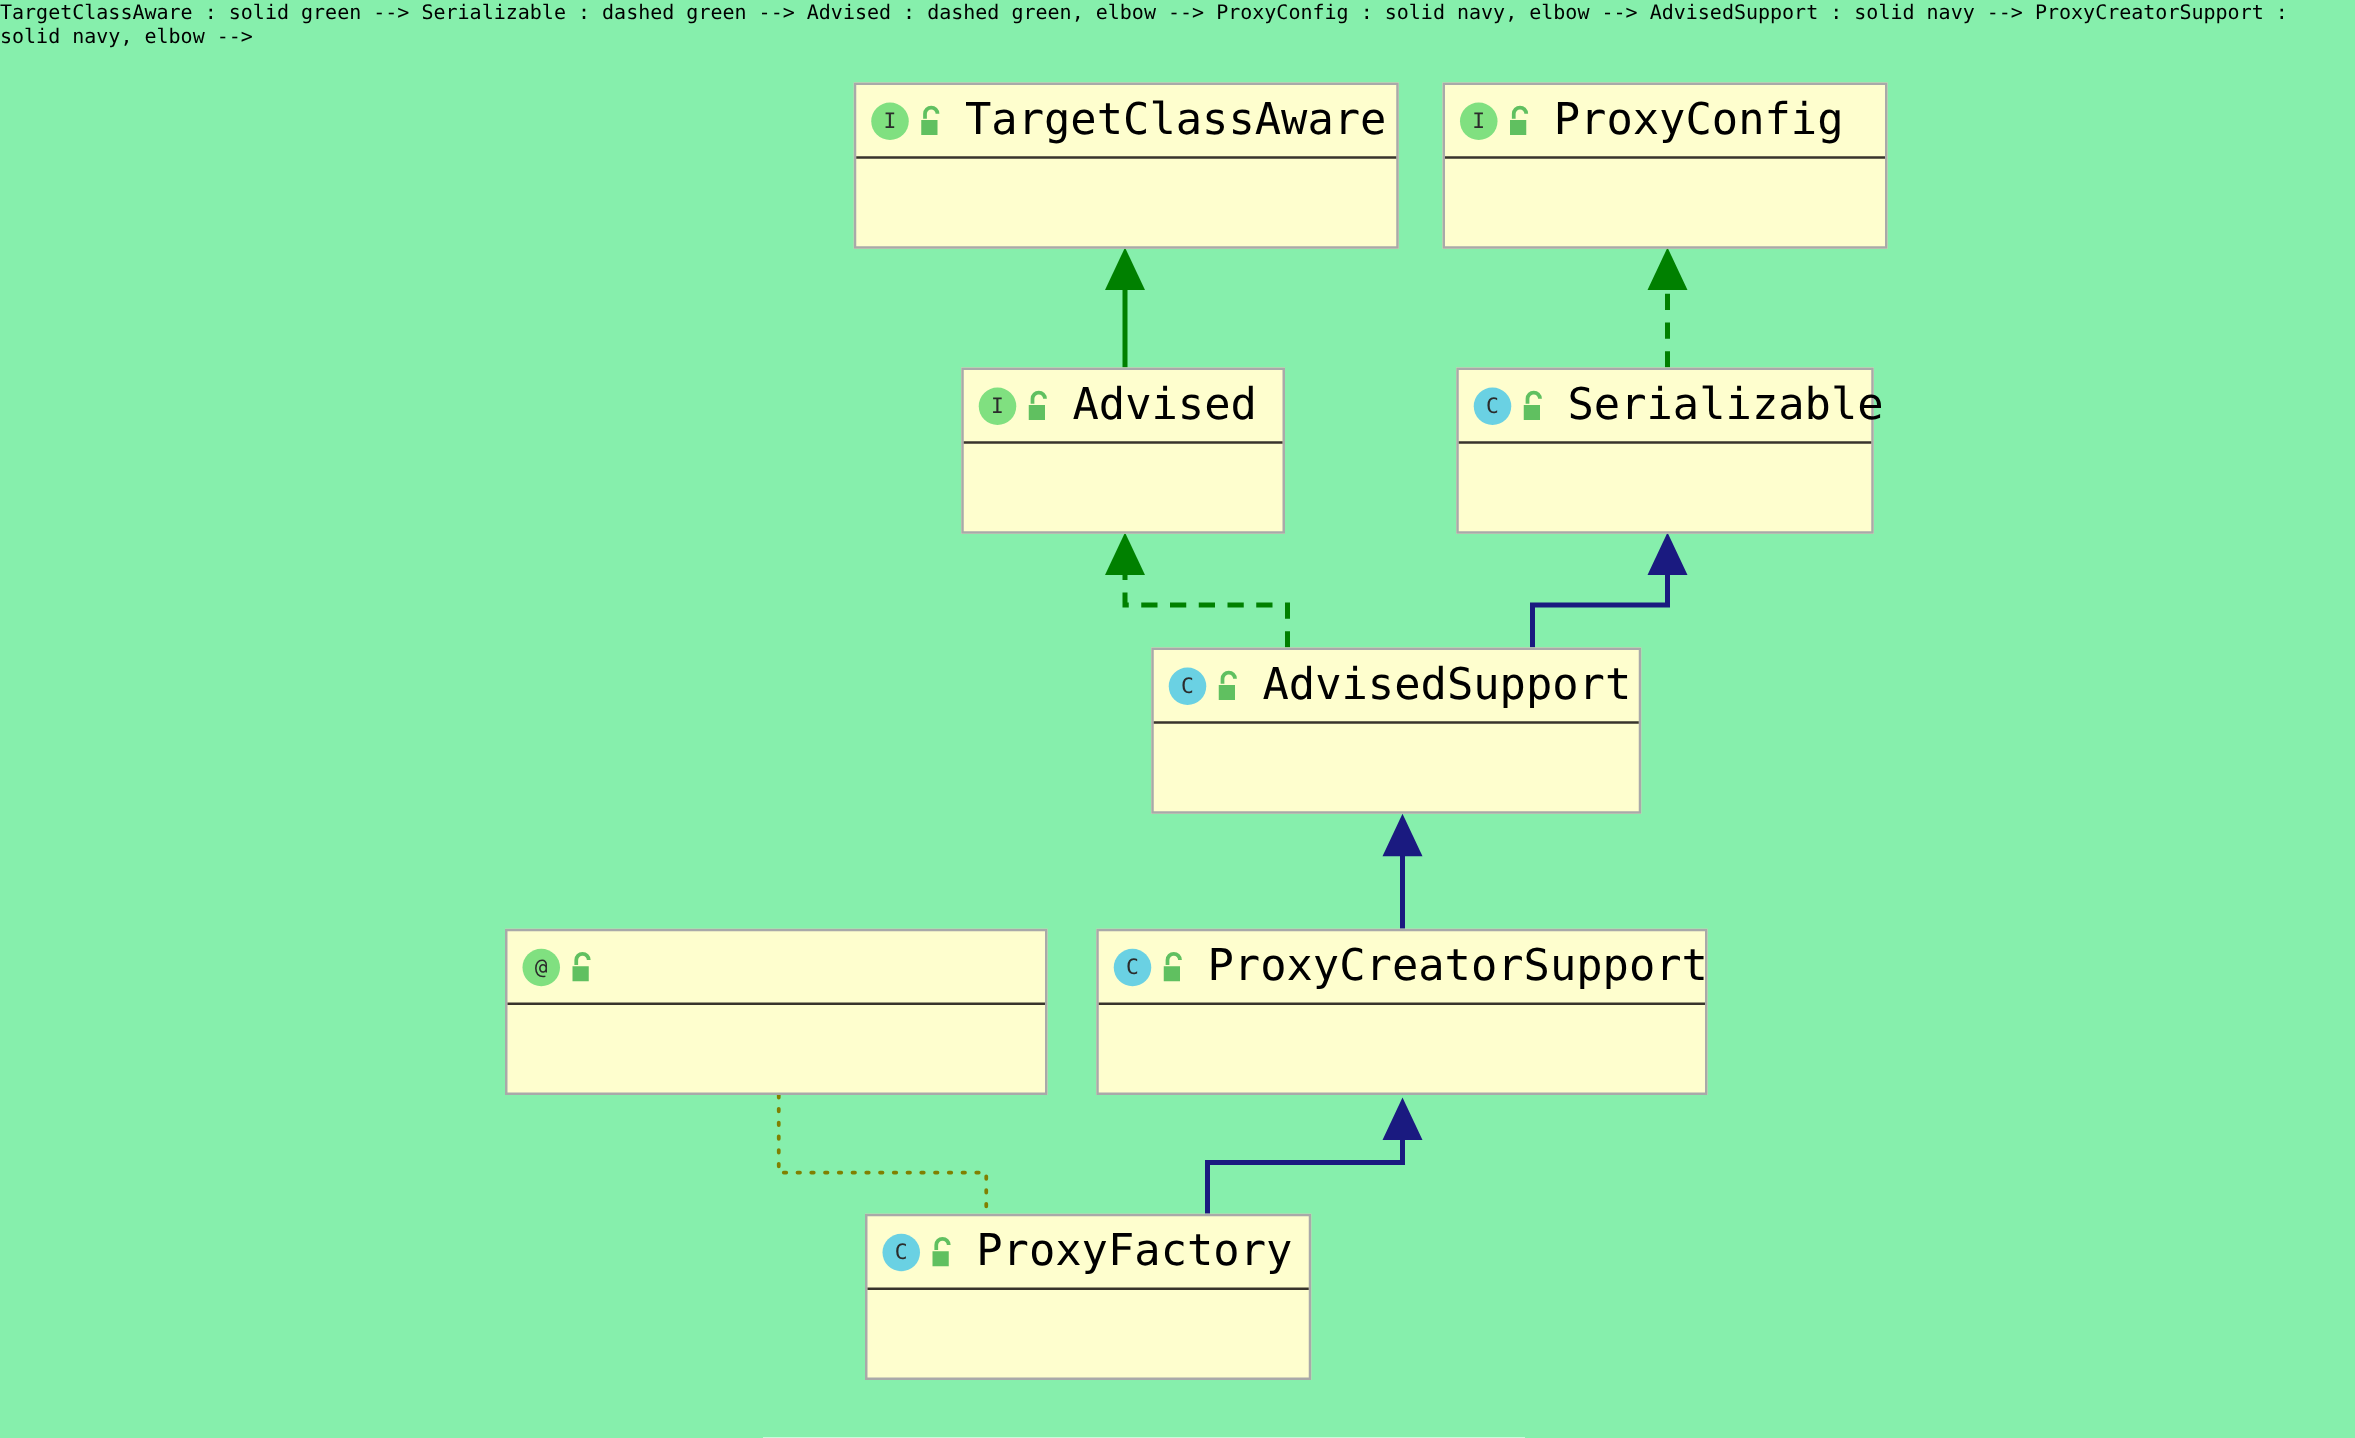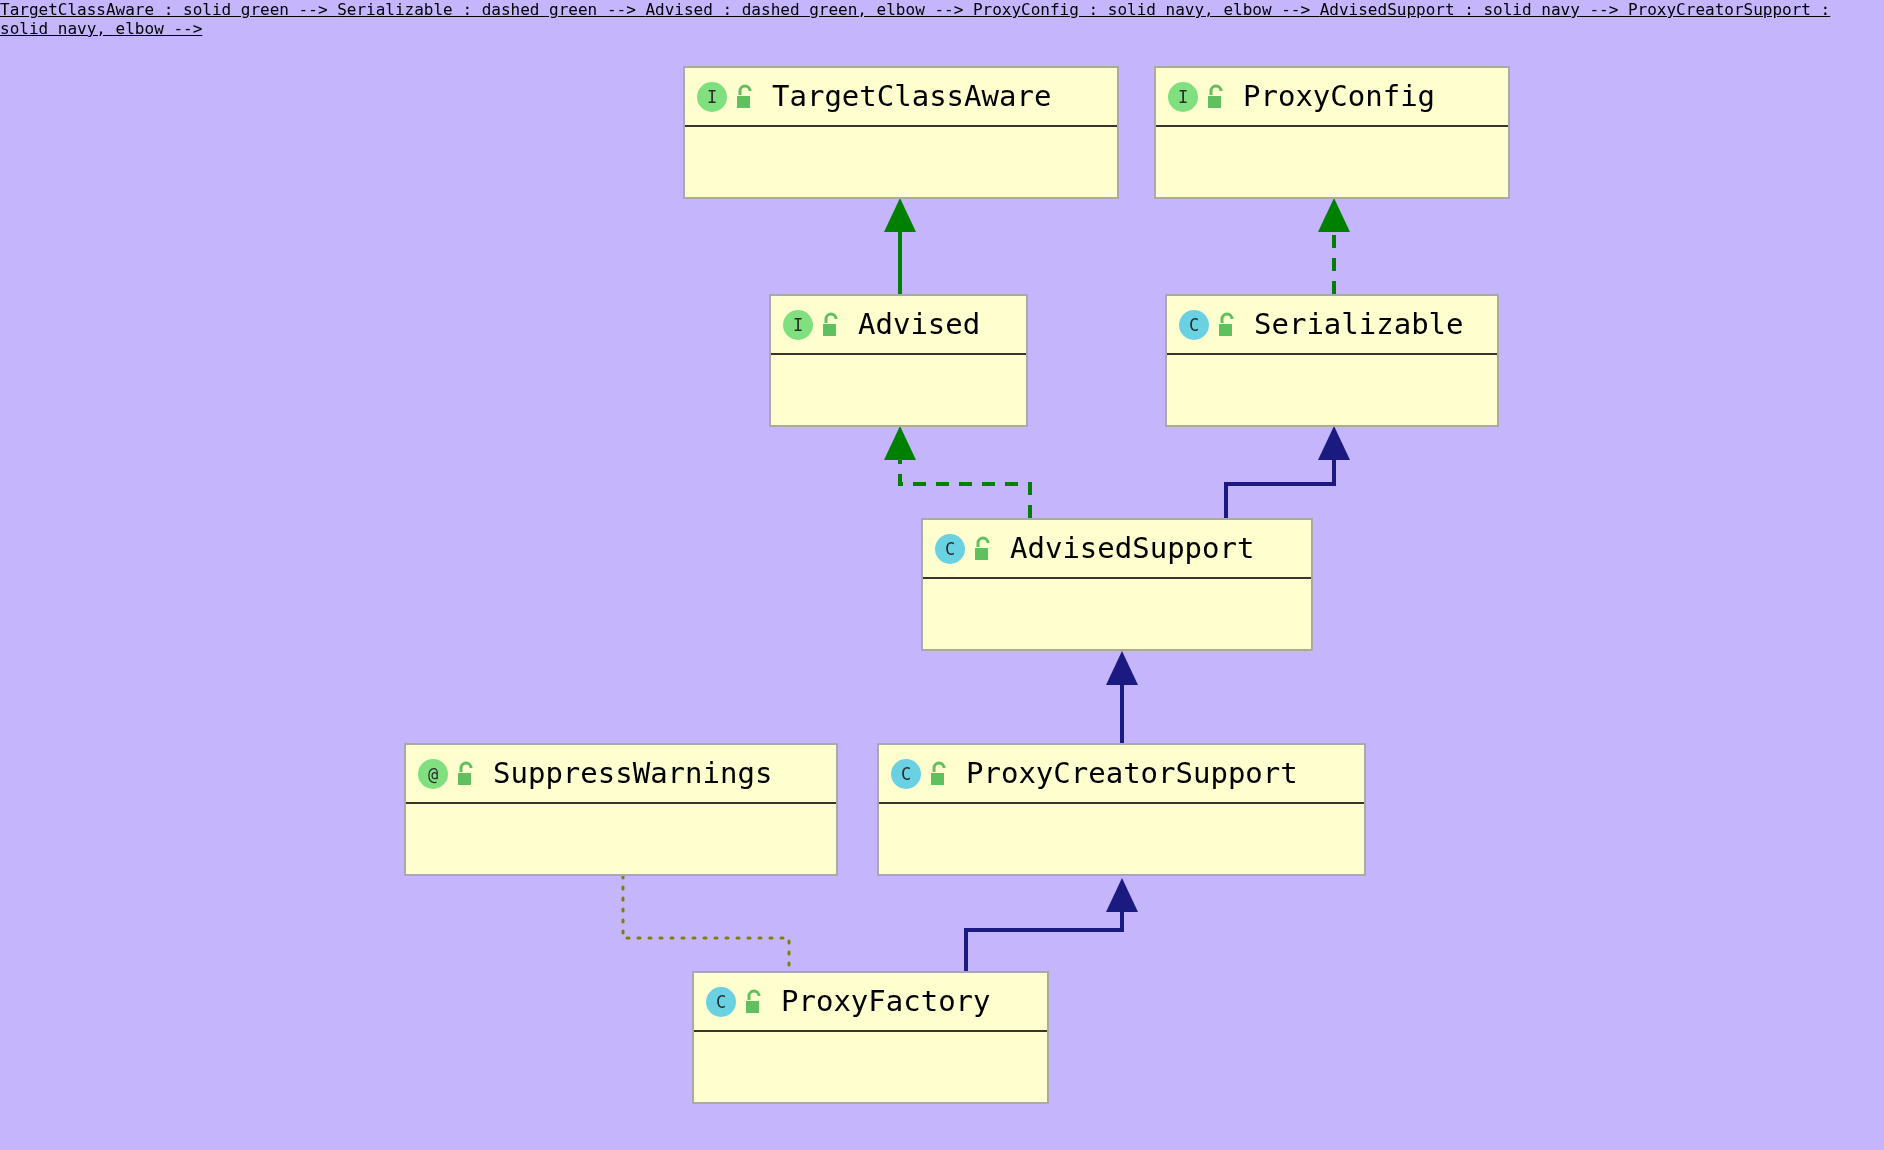--- a/index.html
+++ b/index.html
@@ -3,24 +3,23 @@
 <meta charset="utf-8">
 <style>
   html, body {
     margin: 0; padding: 0;
     background: #ffffff;
   }
   #canvas {
     position: relative;
     width: 1884px;
     height: 1150px;
-    background: #c4b5fd;
+    background: #86efac;
     overflow: hidden;
     font-family: "DejaVu Sans Mono", "Liberation Mono", monospace;
-    text-decoration: underline;
   }
 
   
   .node {
     position: absolute;
     box-sizing: border-box;
     background: #FEFECE;
     border: 2px solid #A9A9A9;
     display: flex;
     flex-direction: column;
@@ -31,21 +30,21 @@
     box-sizing: border-box;
     height: 59px;
     padding: 0 18px 0 12px;
     border-bottom: 2px solid #38342c;
     gap: 0;
   }
   .node-body {
     flex: 1 1 auto;
   }
   .node-title {
-    font-size: 29px;
+    font-size: 35px;
     line-height: 1;
     color: #000000;
     white-space: nowrap;
     letter-spacing: 0px;
   }
 
   
   .badge {
     width: 30px;
     height: 30px;
@@ -223,21 +222,20 @@
   
   <div class="node" style="left:404px;top:743px;width:434px;height:133px;">
     <div class="node-header">
       <span class="badge badge-annotation">@</span>
       <span class="padlock">
         <svg width="22" height="26" viewBox="0 0 22 26">
           <path d="M6 11 V7 a5 5 0 0 1 10 0" fill="none" stroke="#60C060" stroke-width="3"></path>
           <rect x="3" y="12" width="13" height="12" fill="#60C060"></rect>
         </svg>
       </span>
-      <span class="node-title">SuppressWarnings</span>
     </div>
     <div class="node-body"></div>
   </div>
 
   
   <div class="node" style="left:877px;top:743px;width:489px;height:133px;">
     <div class="node-header">
       <span class="badge badge-class">C</span>
       <span class="padlock">
         <svg width="22" height="26" viewBox="0 0 22 26">

